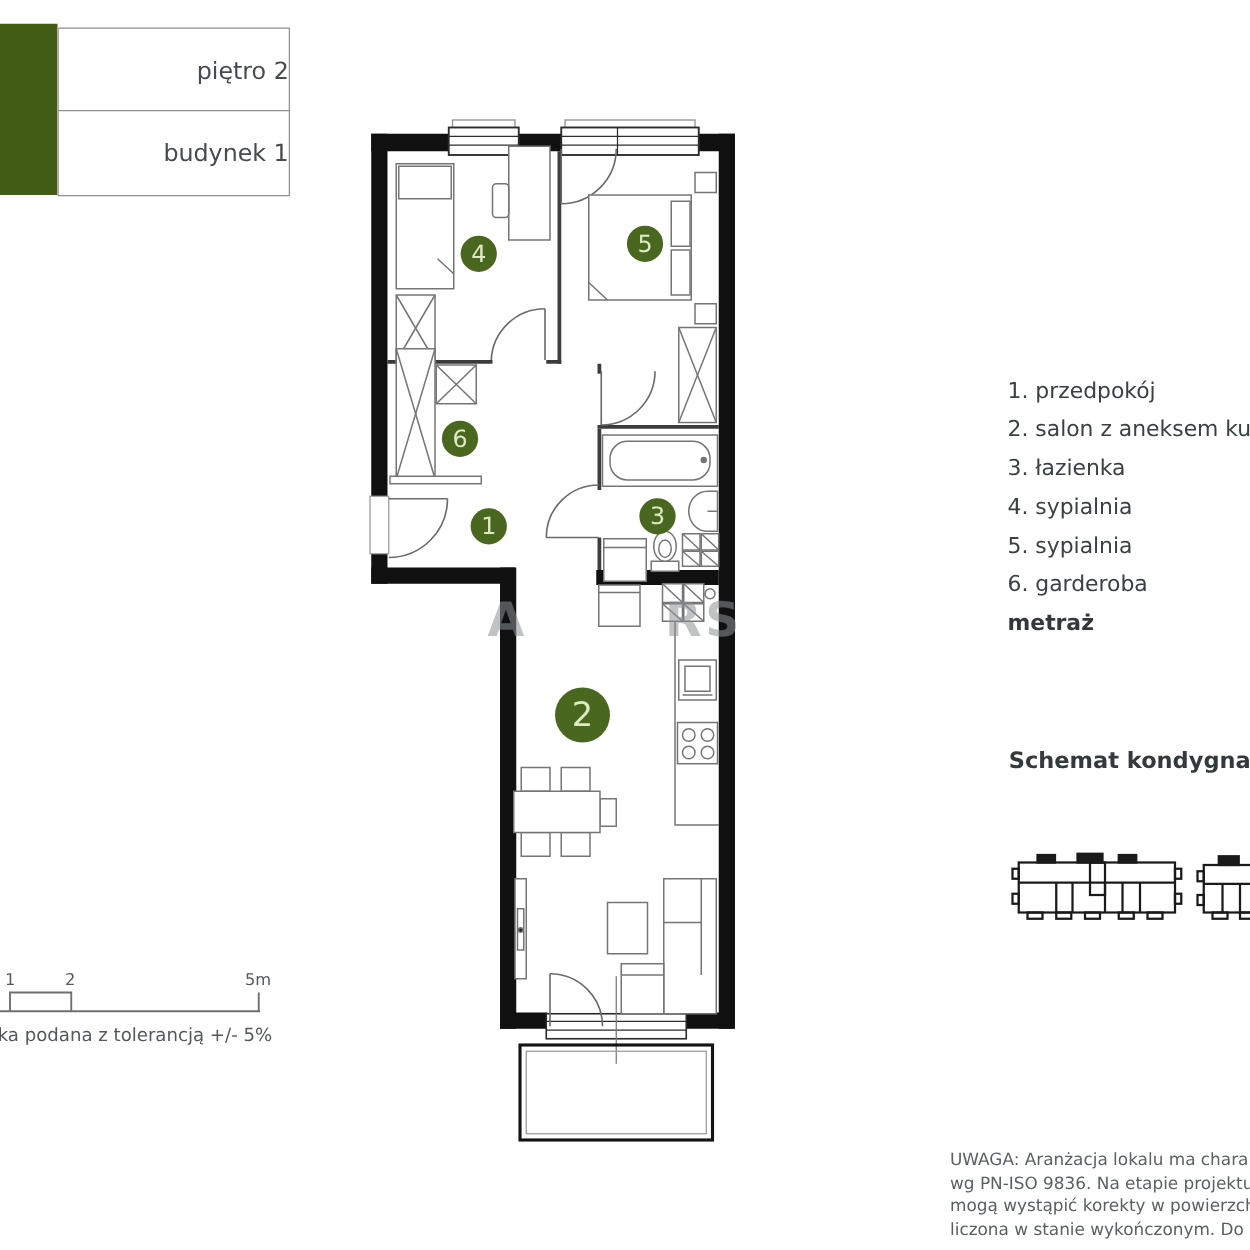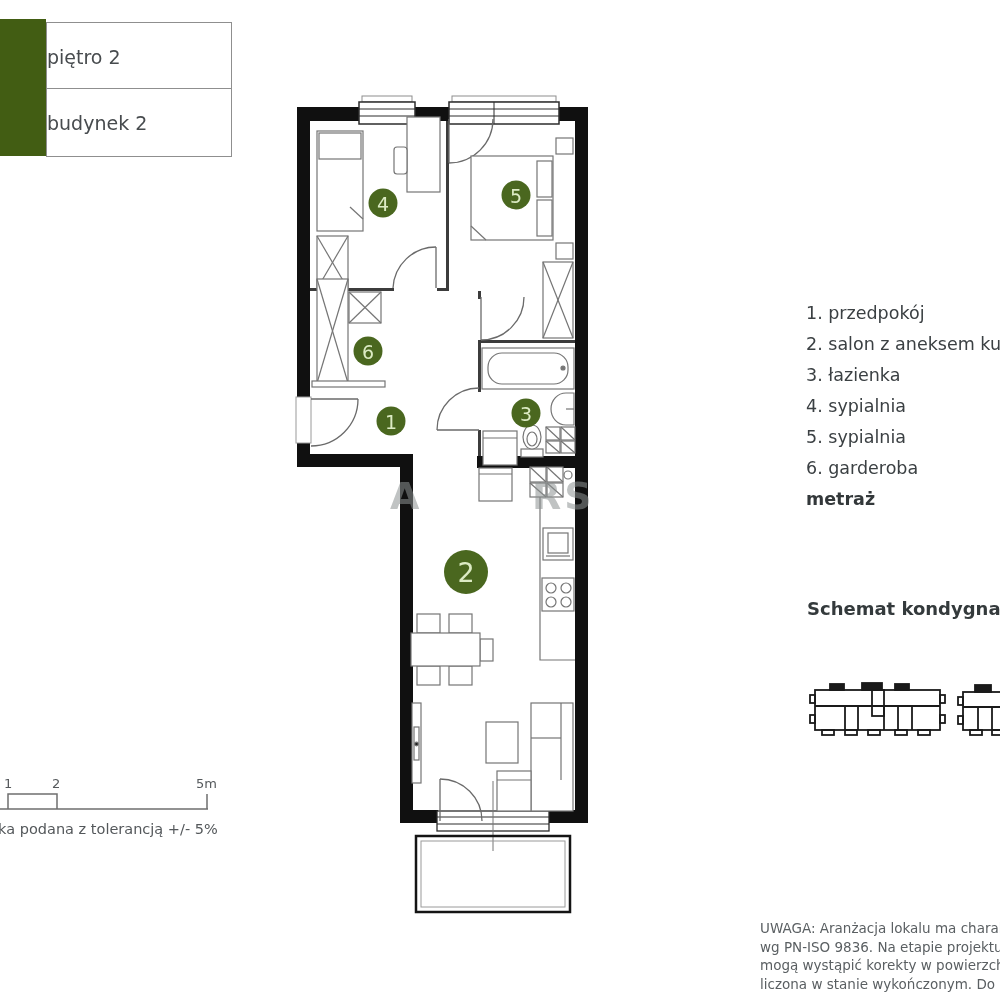--- a/index.html
+++ b/index.html
@@ -2,21 +2,21 @@
 <html><head>
 <meta charset="utf-8">
 <style>
   html,body{margin:0;padding:0;}
   body{font-family:"DejaVu Sans","Liberation Sans",sans-serif;background:#fff;}
   #page{position:relative;width:1000px;height:1000px;background:#fff;overflow:hidden;}
   svg{position:absolute;left:0;top:0;}
   
   .hdr-green{position:absolute;left:0;top:19px;width:46px;height:137px;background:#425d13;}
   .hdr-box{position:absolute;left:46px;width:184px;height:67px;background:#fff;border:1px solid #8f8f8f;
-           display:flex;align-items:center;justify-content:flex-start;font-size:19px;color:#474b4e;}
+           display:flex;align-items:center;justify-content:flex-end;font-size:19px;color:#474b4e;}
   .hdr-box.b1{top:22px;}
   .hdr-box.b2{top:88px;}
   
   .badge{position:absolute;transform:translate(-50%,-50%);background:#4a671f;border-radius:50%;
          display:flex;align-items:center;justify-content:center;color:#dcebc4;z-index:3;}
   .badge.sm{width:29px;height:29px;font-size:19px;}
   .badge.lg{width:44px;height:44px;font-size:27px;}
   
   .legend{position:absolute;left:806px;top:303px;z-index:2;}
   .legend-item{height:31px;font-size:17.5px;color:#3b4043;white-space:nowrap;}
@@ -290,21 +290,21 @@
       <rect x="958" y="697" width="5" height="8"></rect>
       <rect x="958" y="716" width="5" height="8"></rect>
     </g>
   </svg>
 
   <div class="hdr-green"></div>
   <div class="hdr-box b1">
     <span>piętro 2</span>
   </div>
   <div class="hdr-box b2">
-    <span>budynek 2</span>
+    <span>budynek 1</span>
   </div>
 
   <div class="wm a">A</div>
   <div class="wm rs">RS</div>
 
   <div class="badge sm" style="left:391px;top:421px;">1</div>
   <div class="badge lg" style="left:466px;top:572px;">2</div>
   <div class="badge sm" style="left:526px;top:413px;">3</div>
   <div class="badge sm" style="left:383px;top:203px;">4</div>
   <div class="badge sm" style="left:516px;top:195px;">5</div>

